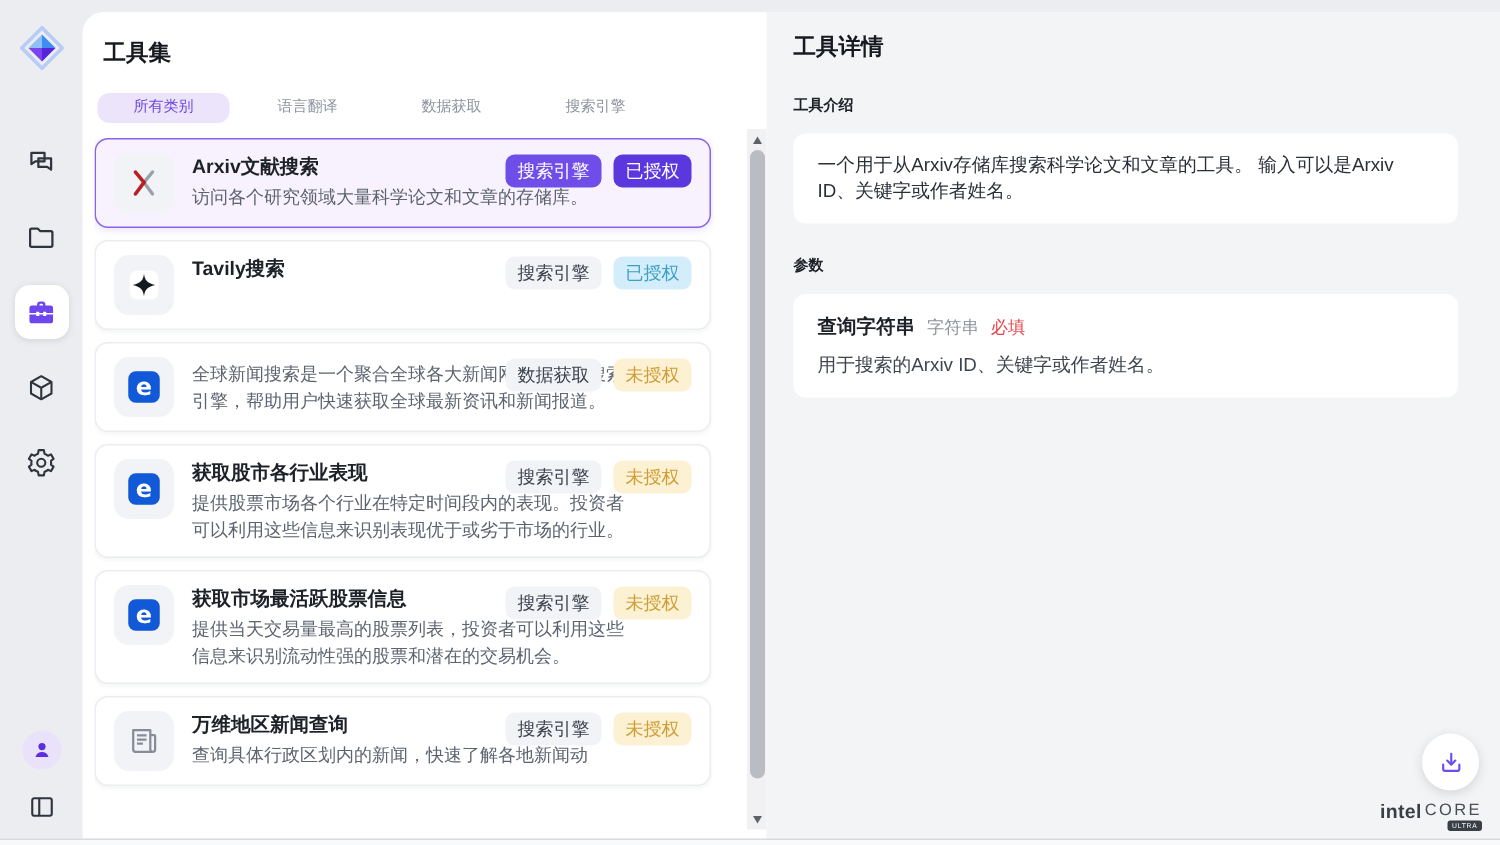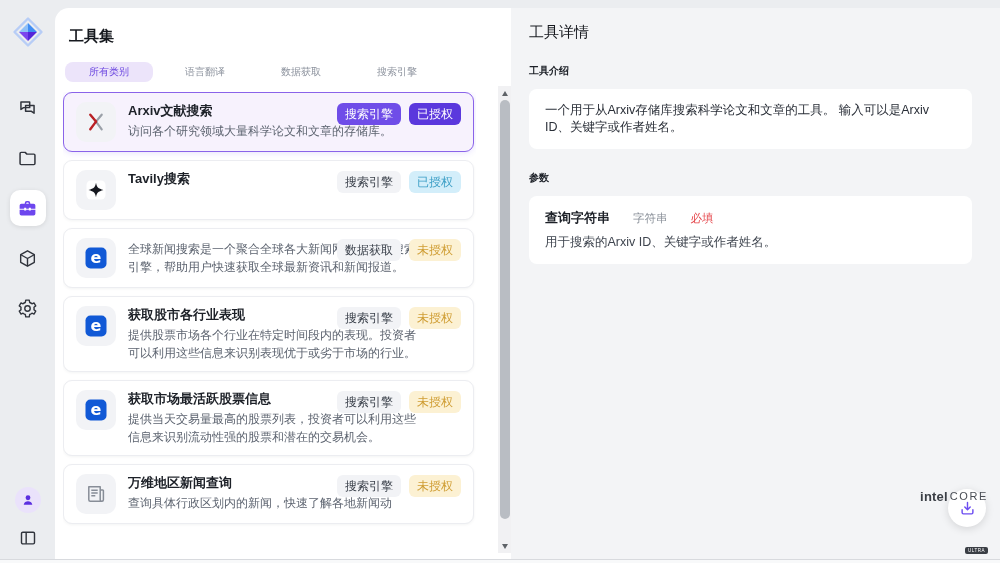--- a/index.html
+++ b/index.html
@@ -48,33 +48,33 @@
   
   .scrollbar{position:absolute;top:78px;bottom:10px;right:0;width:13px;background:#f1f1f3;}
   .sb-arrow{position:absolute;left:0;width:100%;height:12px;display:flex;align-items:center;justify-content:center;}
   .sb-arrow.up{top:1px;}
   .sb-arrow.down{bottom:1px;}
   .sb-arrow.up::after{content:"";border-left:3.5px solid transparent;border-right:3.5px solid transparent;border-bottom:5px solid #5f6368;}
   .sb-arrow.down::after{content:"";border-left:3.5px solid transparent;border-right:3.5px solid transparent;border-top:5px solid #5f6368;}
   .sb-thumb{position:absolute;left:1.5px;right:1.5px;top:14px;bottom:34px;background:#b9bdc3;border-radius:6px;}
   
   .detail-col{flex:1;background:#f3f4f6;position:relative;padding:12px 28px 0 18px;box-sizing:border-box;}
-  .detail-title{font-size:15px;font-weight:normal;color:#16191f;margin-top:2px;line-height:20px;}
+  .detail-title{font-size:15px;font-weight:bold;color:#16191f;margin-top:2px;line-height:20px;}
   .section-head{font-size:10px;font-weight:bold;color:#1d2128;margin:20px 0 9px;line-height:18px;}
   .info-box{background:#fff;border-radius:8px;padding:13px 16px;font-size:12.5px;color:#2a2f38;line-height:17px;}
-  .param-head{display:flex;align-items:baseline;gap:23px;}
+  .param-head{display:flex;align-items:baseline;gap:8px;}
   .param-name{font-size:13px;font-weight:bold;color:#1d2128;}
   .param-type{font-size:11.5px;color:#8a9099;}
   .param-required{font-size:11.5px;color:#e5484d;}
   .param-desc{font-size:12.5px;color:#3f454f;margin-top:7px;line-height:17px;}
   .download-btn{position:absolute;right:14px;bottom:36px;width:38px;height:38px;border-radius:50%;background:#fff;box-shadow:0 2px 8px rgba(0,0,0,.13);display:flex;align-items:center;justify-content:center;cursor:pointer;}
   .download-btn .icon svg{width:19px;height:19px;display:block;}
   .brand{position:absolute;right:12px;bottom:9px;display:flex;align-items:flex-start;gap:2px;}
   .brand-intel{font-size:13px;font-weight:bold;color:#3a3e45;letter-spacing:.2px;line-height:13px;}
-  .core-wrap{display:flex;flex-direction:column;align-items:flex-end;gap:44px;}
+  .core-wrap{display:flex;flex-direction:column;align-items:flex-end;}
   .brand-core{font-size:11px;color:#4a4e55;letter-spacing:1.6px;font-weight:500;line-height:12px;}
   .brand-badge{background:#3a3e45;color:#fff;font-size:4.5px;padding:1px 3px;border-radius:2px;margin-top:1px;letter-spacing:.5px;}
   .bottom-line{position:absolute;left:0;right:0;bottom:0;height:3px;background:#f8f9fa;border-top:1px solid #d8dade;z-index:5;}
 </style>
 </head>
 <body>
 
 <div class="app">
 
   <div class="sidebar">

